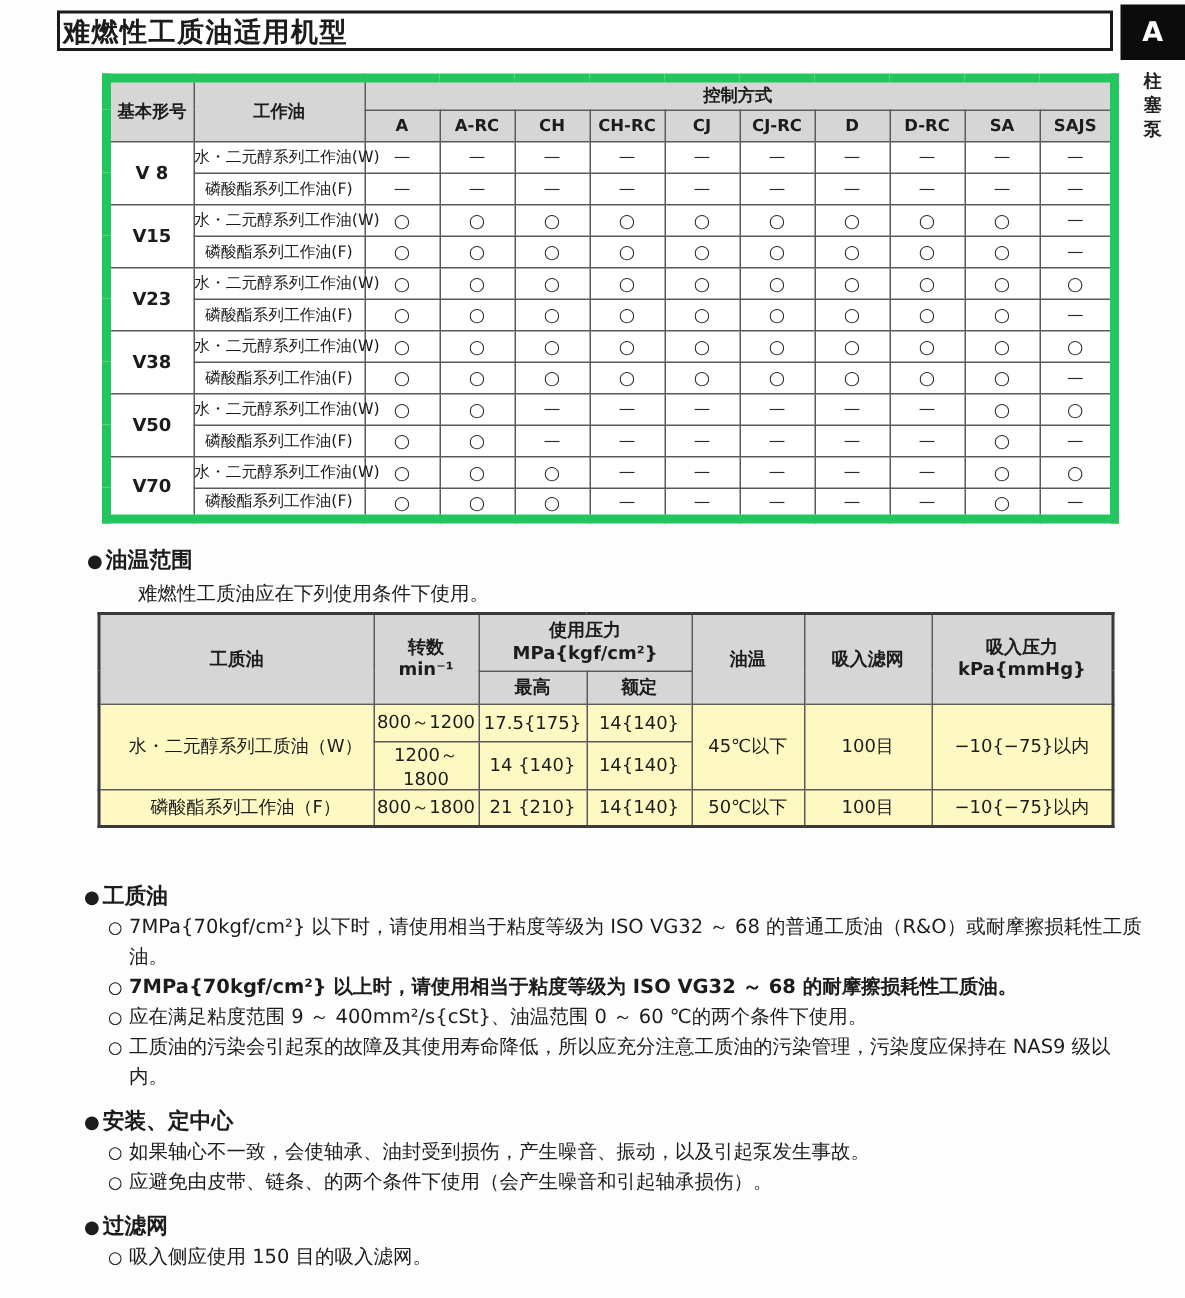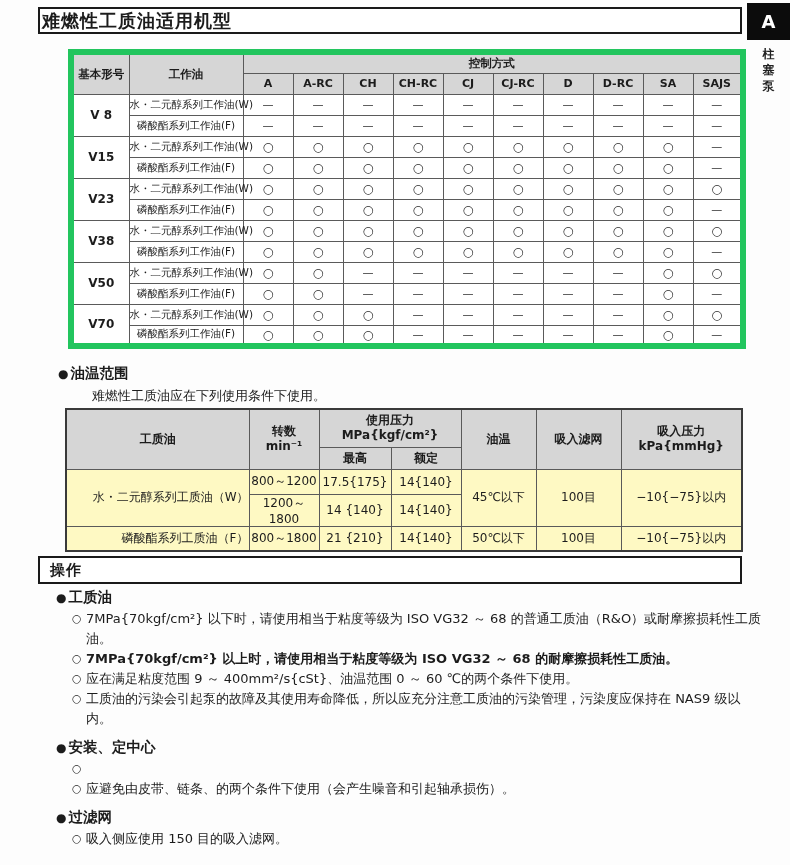--- a/index.html
+++ b/index.html
@@ -56,21 +56,21 @@
   .usage-table {
     position:absolute; left:65px; top:408px; width:676px;
     table-layout:fixed; font-size:12px; border:2px solid #3a3a3a;
   }
   .usage-table th, .usage-table td { border:1px solid #5a5a5a; padding:0; background:#fef9c3; }
   .usage-table thead th { background:#d6d6d6; font-weight:bold; font-size:12px; }
   .usage-table .uh { height:38px; }
   .usage-table .uh.sub { height:22px; }
   .usage-table .hline { line-height:15px; }
   .usage-table td { height:25px; text-align:center; }
-  .usage-table .fluid-cell { text-align:right; padding-left:12px; font-size:12px; }
+  .usage-table .fluid-cell { text-align:center; padding-left:12px; font-size:12px; }
 
   
   .op-box {
     position:absolute; left:38px; top:556px; width:704px; height:28px;
     border:2px solid #1a1a1a; background:#fff;
     display:flex; align-items:center; padding-left:10px;
     font-size:15px; font-weight:bold; letter-spacing:1px;
   }
   .op-sections { position:absolute; left:56px; top:588px; width:706px; }
   .op-section { margin-bottom:9px; }
@@ -355,34 +355,31 @@
           <td class="u-val" rowspan="2">45℃以下</td>
           <td class="u-val" rowspan="2">100目</td>
           <td class="u-val" rowspan="2">−10{−75}以内</td>
         </tr>
         <tr>
           <td class="u-val">1200～1800</td>
           <td class="u-val">14 {140}</td>
           <td class="u-val">14{140}</td>
         </tr>
         <tr>
-          <td class="fluid-cell" rowspan="1">磷酸酯系列工质油（F）</td>
+          <td class="fluid-cell" rowspan="1">磷酸酯系列工作油（F）</td>
           <td class="u-val">800～1800</td>
           <td class="u-val">21 {210}</td>
           <td class="u-val">14{140}</td>
           <td class="u-val" rowspan="1">50℃以下</td>
           <td class="u-val" rowspan="1">100目</td>
           <td class="u-val" rowspan="1">−10{−75}以内</td>
         </tr>
       </tbody>
   </table>
 
-  <div class="op-box">
-    <span>操作</span>
-  </div>
 
   <div class="op-sections">
       <div class="op-section">
         <div class="op-heading">
           <span class="bullet">●</span>
           <span>工质油</span>
         </div>
         <div class="op-items">
           <div class="op-item">
             <span class="marker">○</span>
@@ -412,20 +409,21 @@
       </div>
       <div class="op-section">
         <div class="op-heading">
           <span class="bullet">●</span>
           <span>安装、定中心</span>
         </div>
         <div class="op-items">
           <div class="op-item">
             <span class="marker">○</span>
             <div class="item-text">
+              <div class="item-line">如果轴心不一致，会使轴承、油封受到损伤，产生噪音、振动，以及引起泵发生事故。</div>
             </div>
           </div>
           <div class="op-item">
             <span class="marker">○</span>
             <div class="item-text">
               <div class="item-line">应避免由皮带、链条、的两个条件下使用（会产生噪音和引起轴承损伤）。</div>
             </div>
           </div>
         </div>
       </div>

